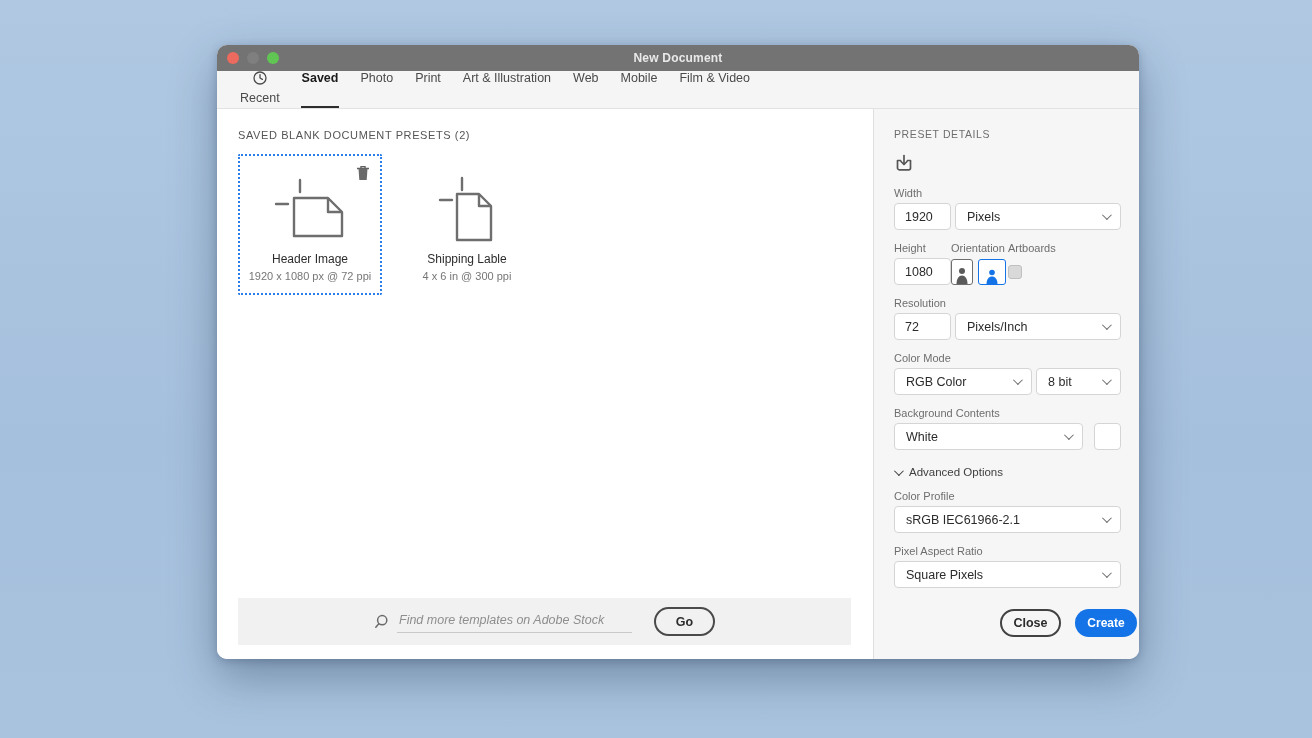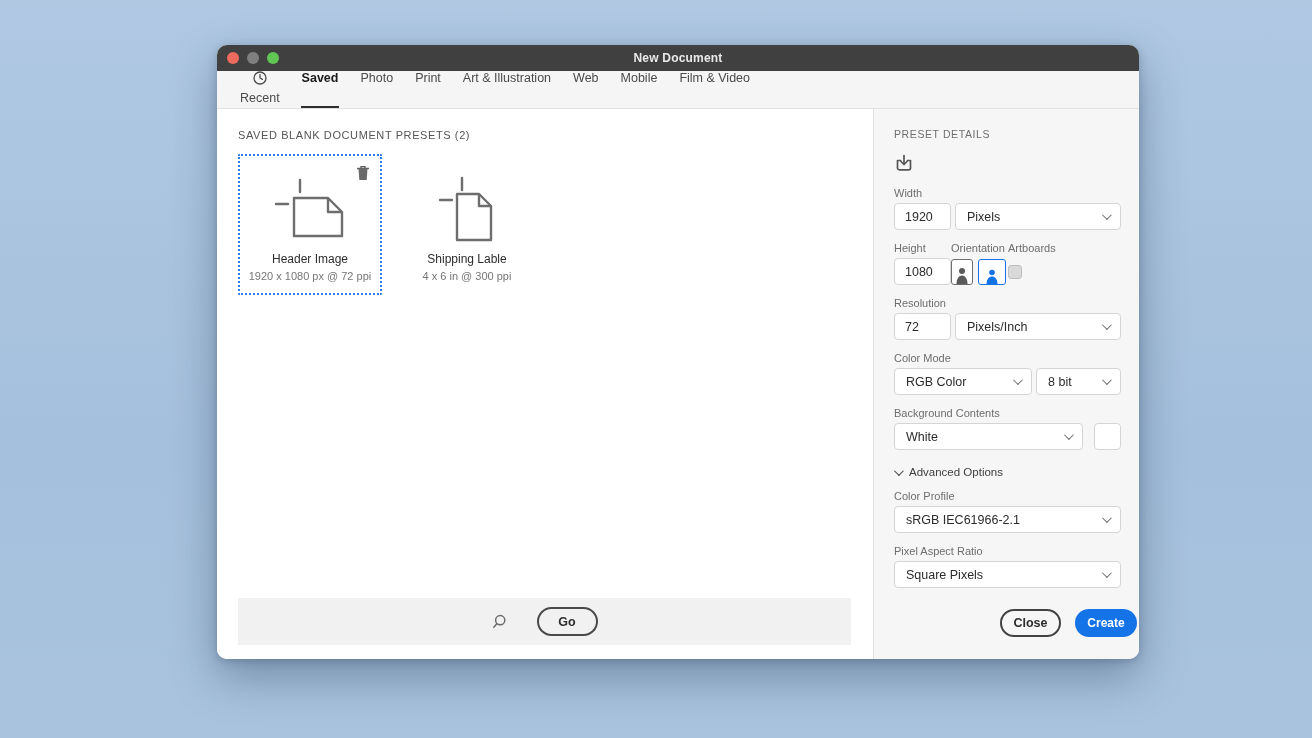--- a/index.html
+++ b/index.html
@@ -6,21 +6,21 @@
   html,body { width:1312px; height:738px; }
   body { font-family:"Liberation Sans", sans-serif; overflow:hidden; }
   .stage { position:relative; width:1312px; height:738px; background:linear-gradient(180deg,#b0c8e2 0%,#a5c0dd 60%,#a9c3de 100%); }
 
   .window { position:absolute; left:217px; top:45px; width:922px; height:614px;
     border-radius:10px; overflow:hidden; background:#fff;
     box-shadow:0 18px 45px rgba(30,50,80,.38), 0 2px 8px rgba(30,50,80,.25);
     display:flex; flex-direction:column; }
 
   
-  .titlebar { position:relative; height:26px; flex:0 0 26px; background:#404040; display:flex; align-items:center; justify-content:center; }
+  .titlebar { position:relative; height:26px; flex:0 0 26px; background:#737373; display:flex; align-items:center; justify-content:center; }
   .traffic { position:absolute; left:10px; top:0; height:26px; display:flex; align-items:center; gap:8px; }
   .light { width:12px; height:12px; border-radius:50%; }
   .titlebar-title { color:#e9e9ea; font-size:12px; font-weight:700; letter-spacing:.2px; }
 
   
   .tabbar { height:38px; flex:0 0 38px; background:#f5f5f6; border-bottom:1px solid #e2e2e2; display:flex; align-items:stretch; padding-left:22px; }
   .tab { display:flex; align-items:center; gap:6px; padding:0 1px; margin-right:20px; font-size:12.5px; color:#4a4a4a; cursor:default; border-bottom:2.5px solid transparent;flex-direction:column; }
   .tab.active { color:#1a1a1a; font-weight:700; border-bottom-color:#2d2d2d; }
   .clock { width:14px; height:14px; display:inline-block; }
 
@@ -173,20 +173,21 @@
             <div class="card-spec">4 x 6 in @ 300 ppi</div>
           </div>
         </div>
 
         <div class="searchband">
           <div class="search-group">
             <svg class="mag" viewBox="0 0 15 15">
               <circle cx="8.2" cy="6.2" r="4.6" fill="none" stroke="#6a6a6a" stroke-width="1.5"></circle>
               <path d="M4.8 9.8 L1.8 13.2" stroke="#6a6a6a" stroke-width="1.5" stroke-linecap="round" fill="none"></path>
             </svg>
+            <input class="search-input" type="text" placeholder="Find more templates on Adobe Stock" style="">
             <button class="btn-go">Go</button>
           </div>
         </div>
       </div>
 
       <div class="panel">
         <div class="panel-heading">PRESET DETAILS</div>
 
         <div class="filename-row">
           <svg class="save-icon" viewBox="0 0 20 20">

